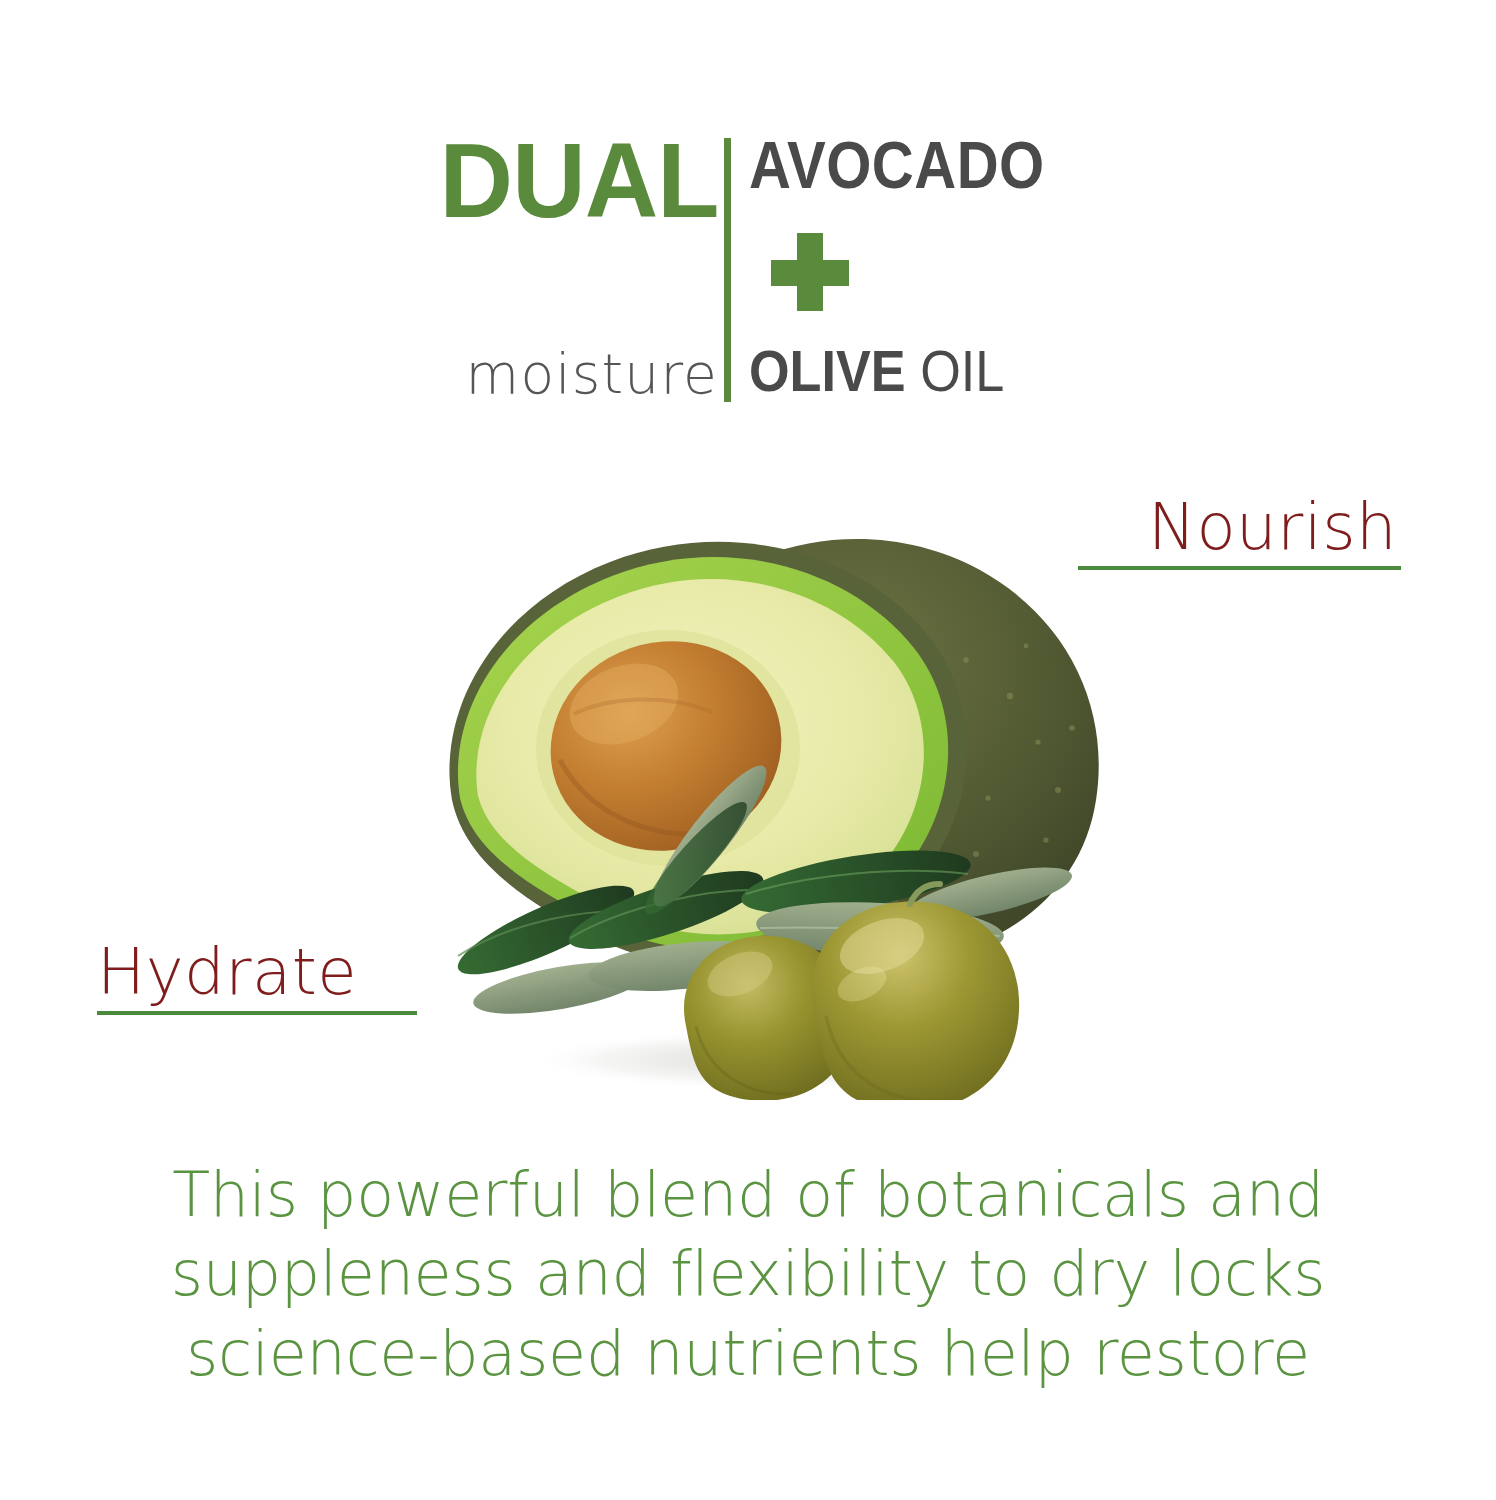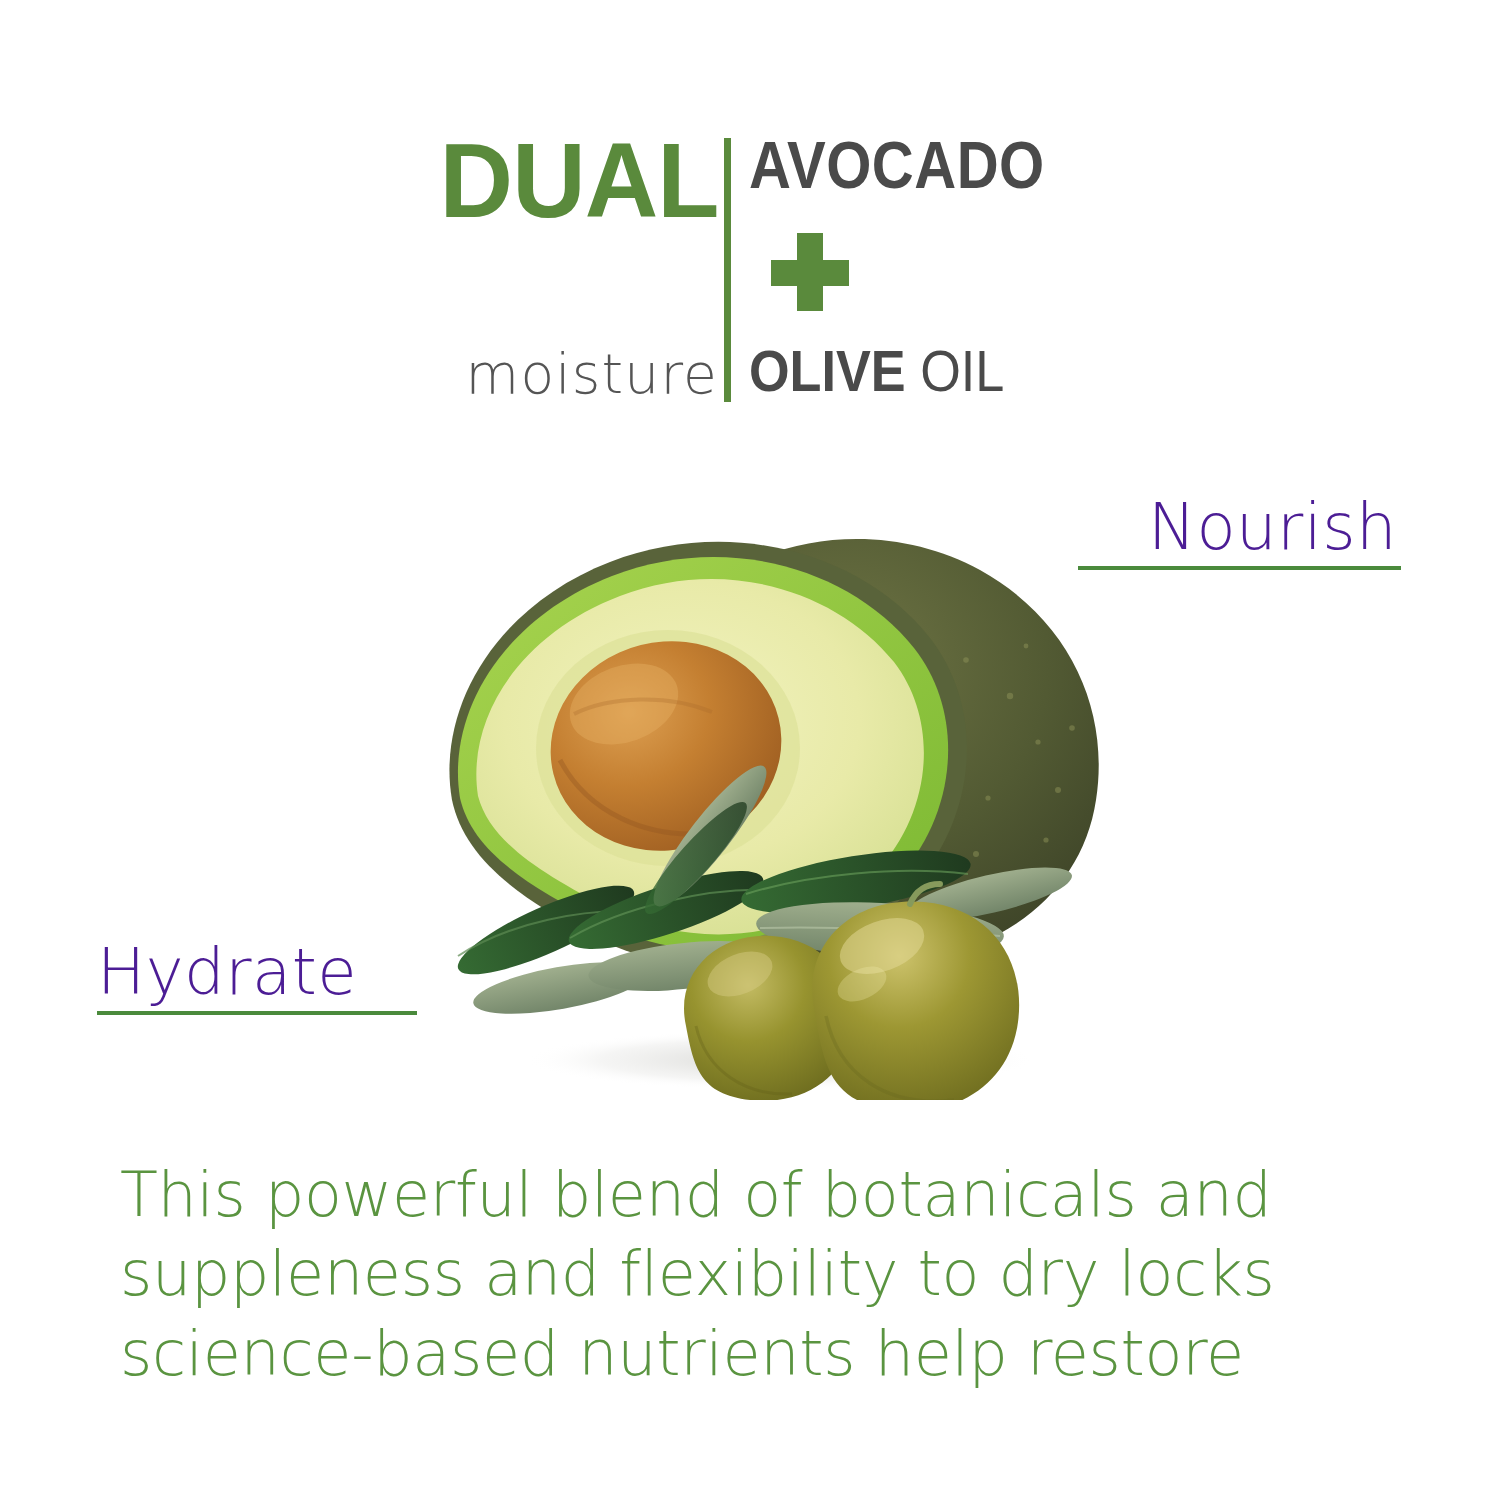--- a/index.html
+++ b/index.html
@@ -98,21 +98,21 @@
     white-space:nowrap;
     transform:scaleX(0.9);
     transform-origin:left center;
   }
   #oliveoil-word .heavy { font-weight:bold; letter-spacing:0px; }
   #oliveoil-word .light { font-weight:400; letter-spacing:0px; }
 
   
   .callout {
     position:absolute;
-    color:#4c1d95;
+    color:#7f1d1d;
     font-size:64px;
     font-weight:300;
     font-family:"DejaVu Sans", sans-serif;
     letter-spacing:0.5px;
     white-space:nowrap;
   }
   .callout .rule {
     position:absolute;
     height:4px;
     background:#4a8a3c;
@@ -129,21 +129,21 @@
     left:410px; top:460px;
     width:690px; height:640px;
   }
   #product-photo svg { width:100%; height:100%; display:block; }
 
   
   #body-copy {
     position:absolute;
     left:0; right:0;
     top:1155px;
-    text-align:left;
+    text-align:center;
     color:#5a9440;
     font-size:62px;
     line-height:1.28;
     font-weight:300;
     font-family:"DejaVu Sans", sans-serif;
     letter-spacing:-0.3px;
     padding:0 120px;
   }
 </style>
 </head>

